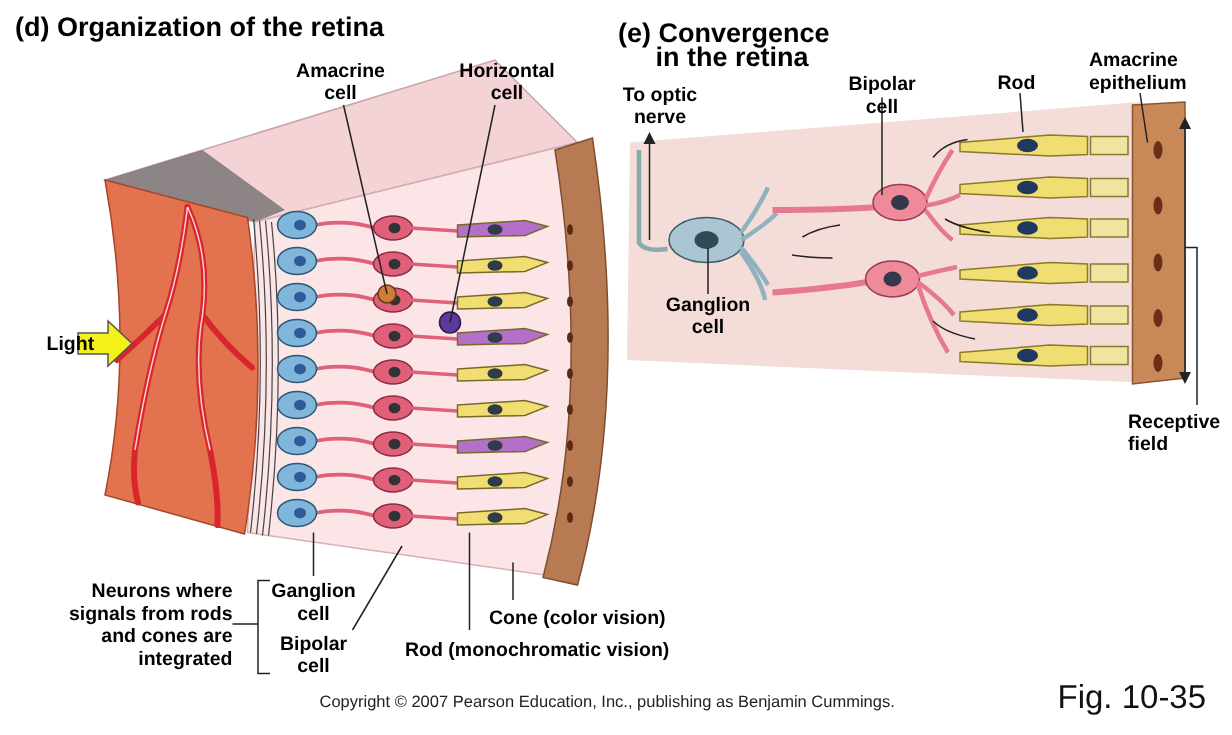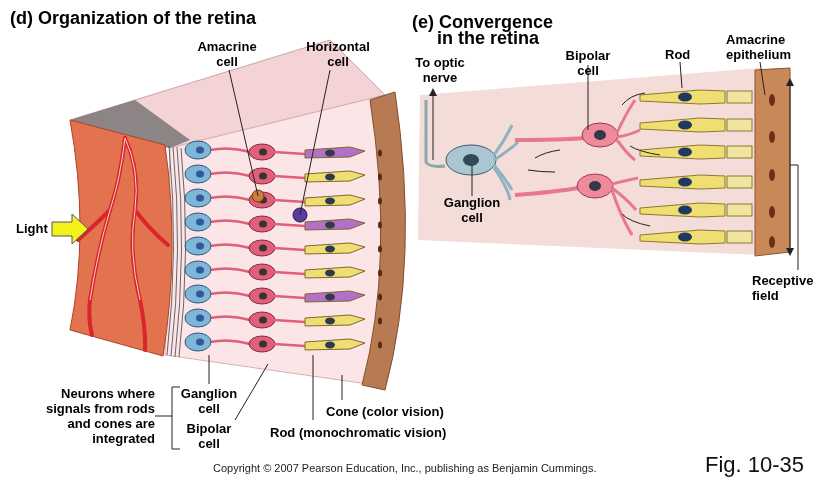--- a/index.html
+++ b/index.html
@@ -237,21 +237,21 @@
 <div class="title" style="left:10px;top:10px;">(d) Organization of the retina</div>
 
 <div class="lbl c" style="left:187px;top:39px;width:80px;">
   <div>Amacrine</div>
   <div>cell</div>
 </div>
 <div class="lbl c" style="left:298px;top:39px;width:80px;">
   <div>Horizontal</div>
   <div>cell</div>
 </div>
-<div class="lbl" style="left:16px;top:221px;">Light</div>
+<div class="lbl" style="left:31px;top:221px;">Light</div>
 
 <div class="lbl r" style="left:35px;top:386px;width:120px;">
   <div>Neurons where</div>
   <div>signals from rods</div>
   <div>and cones are</div>
   <div>integrated</div>
 </div>
 <div class="lbl c" style="left:176px;top:386px;width:66px;">
   <div>Ganglion</div>
   <div>cell</div>

